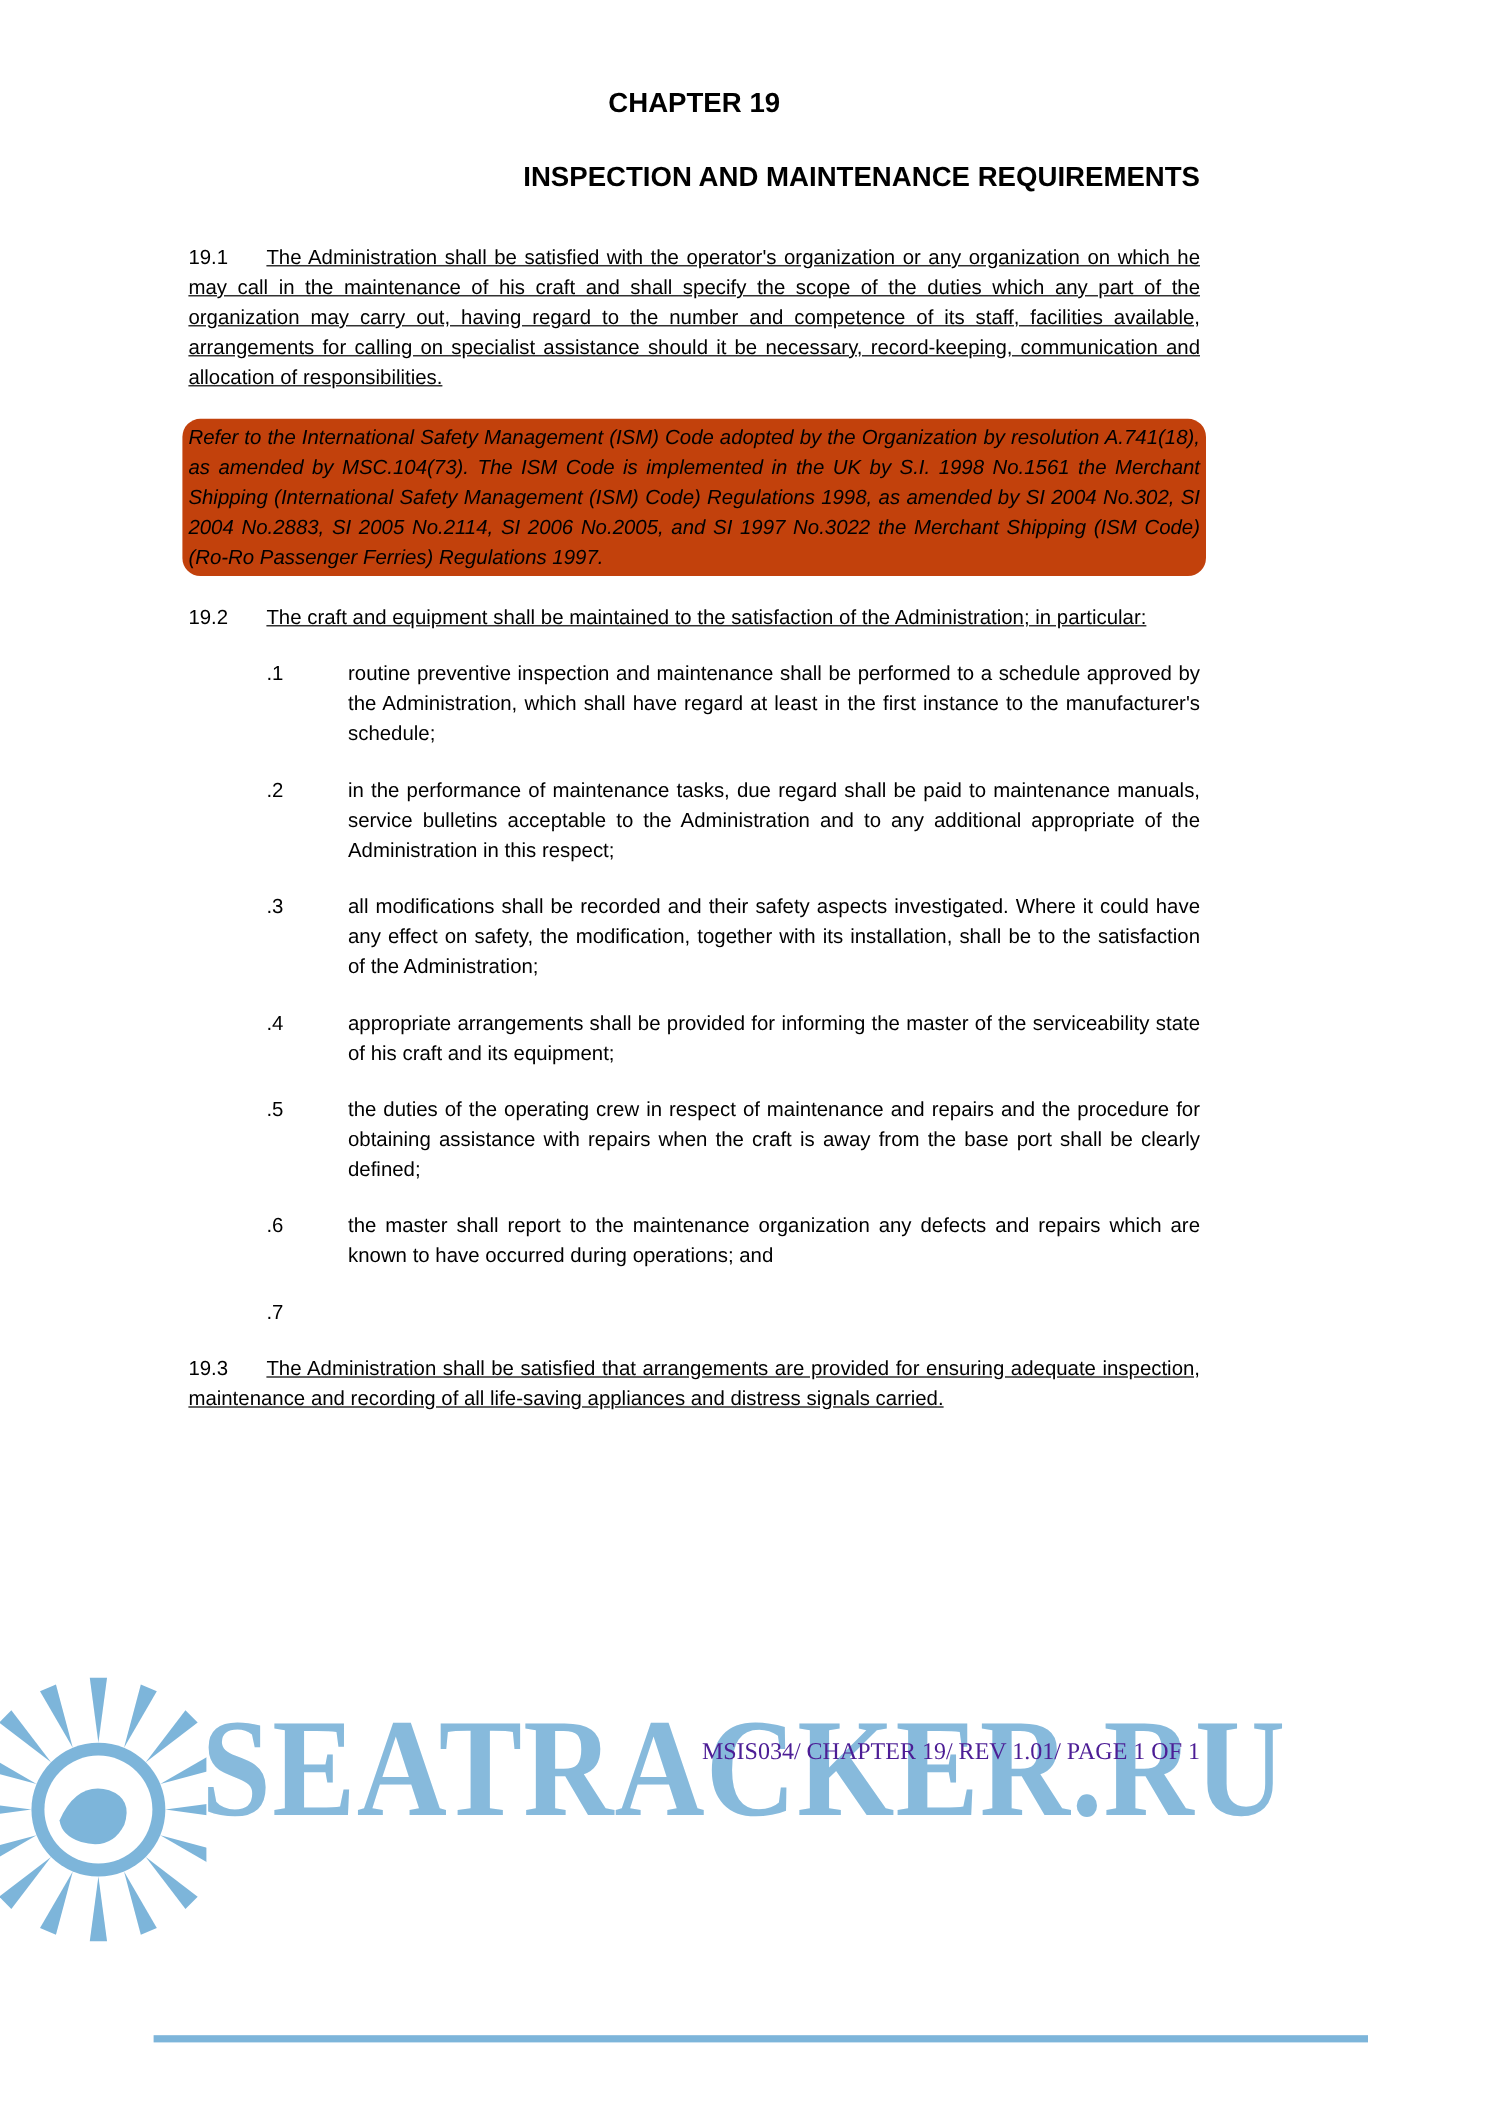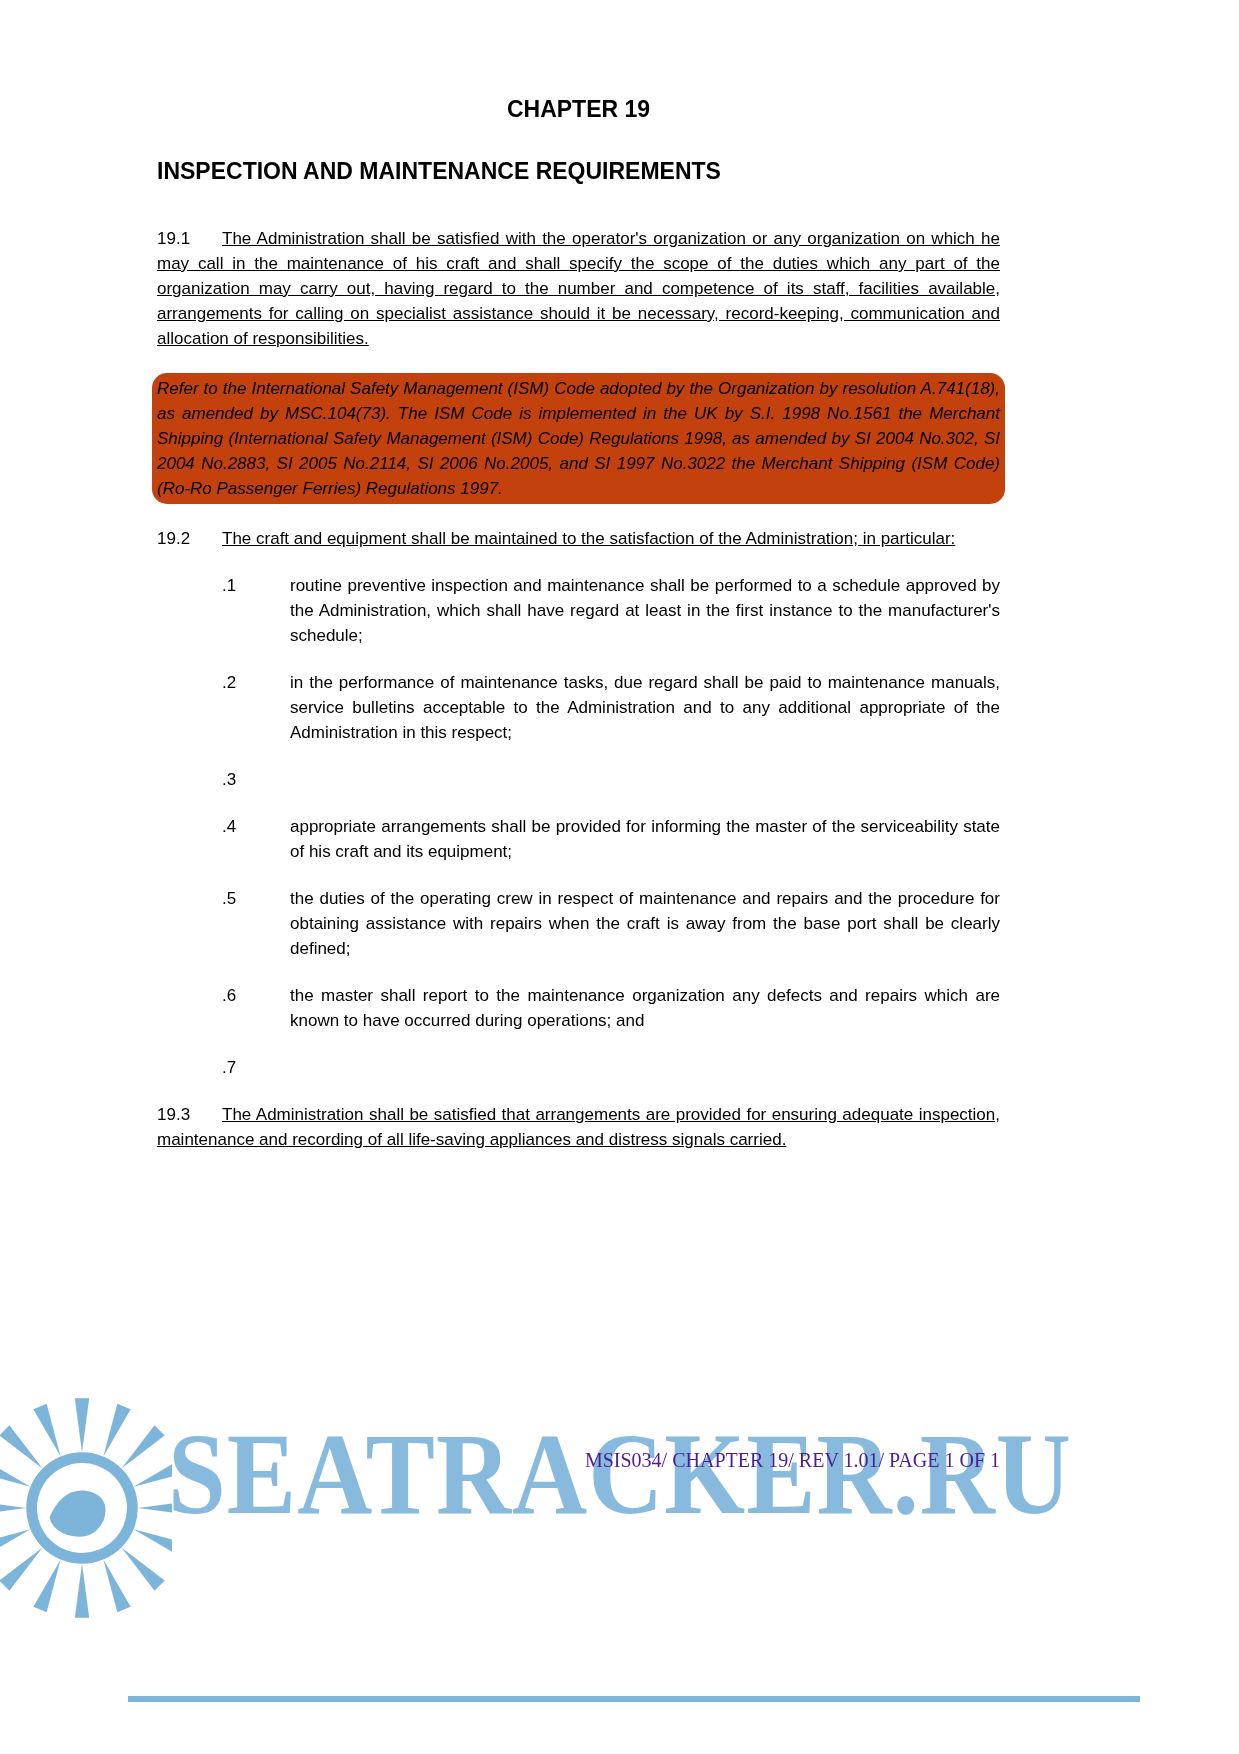--- a/index.html
+++ b/index.html
@@ -3,38 +3,38 @@
 <meta charset="utf-8">
 <style>
   html, body { margin: 0; padding: 0; background: #ffffff; }
   .page {
     position: relative;
     width: 1239px;
     height: 1754px;
     margin: 0 auto;
     background: #ffffff;
     box-sizing: border-box;
-    padding: 96px 239px 0 157px;
+    padding: 72px 239px 0 157px;
     font-family: "Liberation Sans", sans-serif;
     font-size: 17px;
     line-height: 25px;
     color: #000000;
     overflow: hidden;
   }
   h1.chapter-title {
     font-size: 23px;
     line-height: 26px;
     text-align: center;
     margin: 0 0 36px 0;
     font-weight: bold;
   }
   h2.section-title {
     font-size: 23px;
     line-height: 26px;
-    text-align: left;
+    text-align: right;
     margin: 0 0 42px 0;
     font-weight: bold;
   }
   p.body-para {
     text-align: justify;
     margin: 0 0 22px 0;
     text-decoration: underline;
   }
   .para-num {
     display: inline-block;
@@ -132,20 +132,21 @@
     <div class="req-item">
       <span class="item-num">.1</span>
       <span class="item-text">routine preventive inspection and maintenance shall be performed to a schedule approved by the Administration, which shall have regard at least in the first instance to the manufacturer's schedule;</span>
     </div>
     <div class="req-item">
       <span class="item-num">.2</span>
       <span class="item-text">in the performance of maintenance tasks, due regard shall be paid to maintenance manuals, service bulletins acceptable to the Administration and to any additional appropriate of the Administration in this respect;</span>
     </div>
     <div class="req-item">
       <span class="item-num">.3</span>
+      <span class="item-text">all modifications shall be recorded and their safety aspects investigated. Where it could have any effect on safety, the modification, together with its installation, shall be to the satisfaction of the Administration;</span>
     </div>
     <div class="req-item">
       <span class="item-num">.4</span>
       <span class="item-text">appropriate arrangements shall be provided for informing the master of the serviceability state of his craft and its equipment;</span>
     </div>
     <div class="req-item">
       <span class="item-num">.5</span>
       <span class="item-text">the duties of the operating crew in respect of maintenance and repairs and the procedure for obtaining assistance with repairs when the craft is away from the base port shall be clearly defined;</span>
     </div>
     <div class="req-item">

